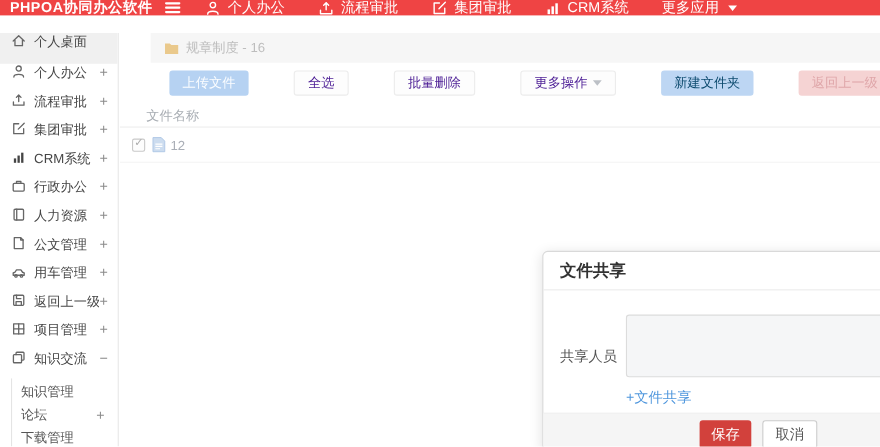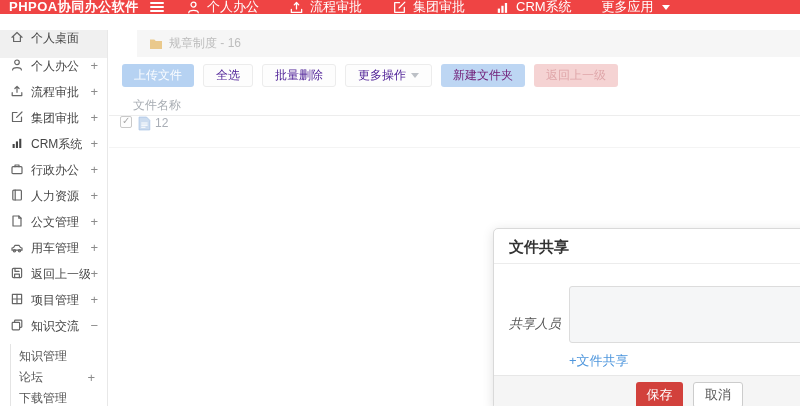--- a/index.html
+++ b/index.html
@@ -41,46 +41,46 @@
   .sub-item .lbl { flex:1; }
 
   
   .content { position:absolute; left:109px; top:30px; right:0; bottom:0; background:#fff; }
   .breadcrumb { height:27px; background:#f6f6f6; display:flex; align-items:center;
     padding-left:12px; font-size:12px; color:#bdbdbd;margin-left:28px; }
   .breadcrumb .folder { width:14px; height:12px; margin-right:6px; display:inline-flex; }
   .toolbar { display:flex; margin-top:7px; padding-left:13px; }
   .btn { height:23px; border:none; border-radius:3px; font-size:12px; padding:0 12px;
     margin-right:9px; cursor:pointer; display:inline-flex; align-items:center;
-    font-family:inherit; white-space:nowrap; }
+    font-family:inherit; white-space:nowrap;margin-left:32px; }
   .btn-upload { background:#b6d2f2; color:#fbfdff; }
   .btn-ghost { background:#fdfdfd; border:1px solid #ececec; color:#4c1d95; }
   .btn-ghost .caret2 { width:0; height:0; margin-left:5px; border-left:4px solid transparent;
     border-right:4px solid transparent; border-top:5px solid #bcc0c6; }
-  .btn-newfolder { background:#bdd6f3; color:#701a75; }
+  .btn-newfolder { background:#bdd6f3; color:#0c4a6e; }
   .btn-back { background:#f5d3d3; color:#dfa6a9; }
   .table-header { margin-top:8px; height:21px; padding-left:24px; font-size:12px;
     color:#a8adb3; border-bottom:1px solid #ededed; display:flex; align-items:center; }
-  .file-row { height:32px; display:flex; padding-left:11px;
+  .file-row { height:32px; display:flex; align-items:center; padding-left:11px;
     border-bottom:1px solid #f4f4f4; }
   .checkbox { width:12px; height:12px; border:1px solid #c9c9c9; border-radius:2px;
     background:#fdfdfd; margin-right:6px; position:relative; cursor:pointer; flex:none; }
   .checkbox.checked::after { content:"✓"; position:absolute; left:1px; top:-2px;
     font-size:10px; color:#a9a9a9; }
   .file-ic { width:13px; height:15px; margin-right:4px; display:inline-flex; flex:none; }
   .file-name { font-size:12px; color:#a9aeb6; }
 
   
   .modal { position:absolute; left:493px; top:228px; width:345px; height:182px;
     background:#fff; border:1px solid #d9d9d9; border-radius:5px;
     box-shadow:0 2px 12px rgba(0,0,0,0.12); z-index:10; }
   .modal-title { height:35px; line-height:35px; padding-left:15px; font-size:15px;
     font-weight:bold; color:#333; border-bottom:1px solid #ececec; }
   .share-label { position:absolute; left:0; top:86px; width:67px; text-align:right;
-    font-size:13px; color:#555;font-style:italic; }
+    font-size:13px; color:#555; }
   .share-textarea { position:absolute; left:75px; top:57px; width:262px; height:57px;
     background:#f5f6f7; border:1px solid #dcdcdc; border-radius:3px; resize:none;
     outline:none; font-family:inherit; font-size:13px; padding:5px; color:#555; }
   .select-link { position:absolute; left:75px; top:123px; font-size:13px;
     color:#4e96dd; text-decoration:none; cursor:pointer; }
   .modal-footer { position:absolute; left:0; right:0; top:146px; bottom:0;
     background:#f5f5f5; border-top:1px solid #e7e7e7; border-radius:0 0 5px 5px; }
   .btn-save { position:absolute; left:142px; top:6px; width:47px; height:26px;
     background:#d2413c; color:#fff; border:none; border-radius:3px; font-size:13px;
     cursor:pointer; font-family:inherit; }

